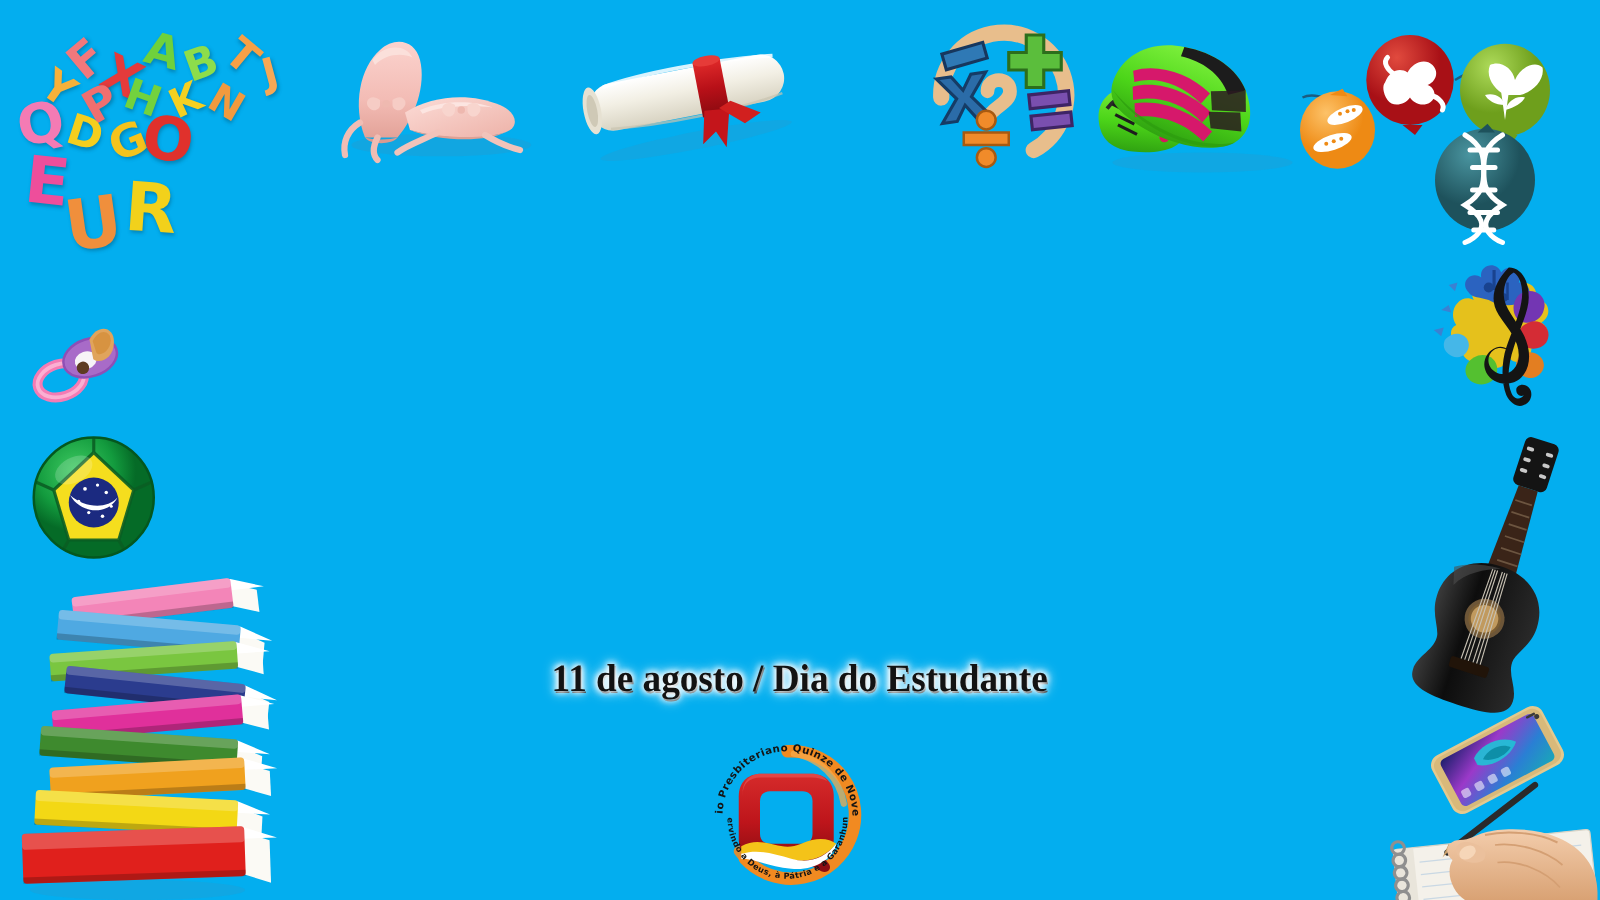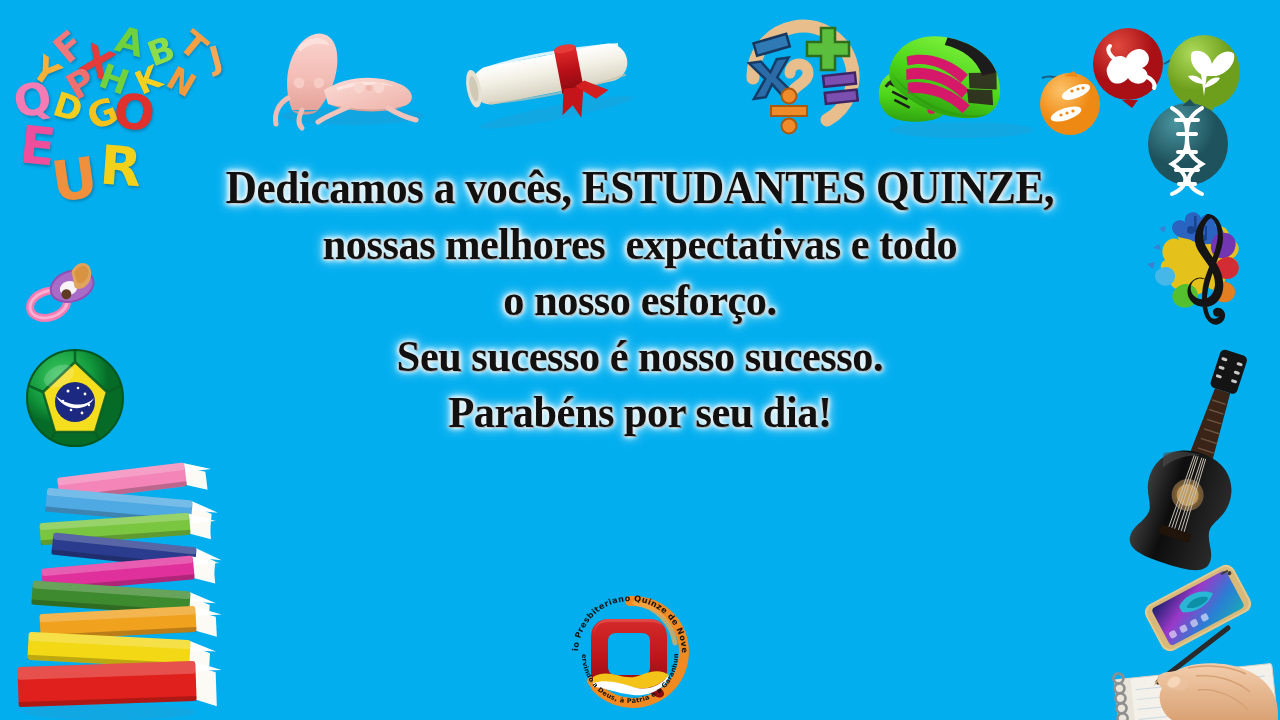--- a/index.html
+++ b/index.html
@@ -643,28 +643,24 @@
         <path d="M52 70 C44 64 48 54 58 54 C66 54 70 50 78 48 C92 44 118 44 136 52 C156 60 168 76 168 96 L168 102 L62 102 C52 96 46 80 52 70 Z" fill="url(#skin)"></path>
         <path d="M56 66 C52 60 58 54 66 56 C74 58 80 62 78 68 C76 74 62 74 56 66 Z" fill="#EBC09C"></path>
         <path d="M78 50 C96 46 120 48 136 56" stroke="#D49F73" stroke-width="1.6" fill="none"></path>
         <path d="M86 58 C104 56 126 62 140 74" stroke="#D49F73" stroke-width="1.4" fill="none"></path>
         <path d="M88 72 C104 70 126 78 138 92" stroke="#D49F73" stroke-width="1.3" fill="none"></path>
         <ellipse cx="64" cy="64" rx="7" ry="5" fill="#F6D6B8" transform="rotate(-30 64 64)"></ellipse>
       </g>
     </svg>
   </div>
 
-  <div class="message">
-    <div class="msg-line l1">Dedicamos a vocês, ESTUDANTES QUINZE,</div>
-    <div class="msg-line l2">nossas melhores  expectativas e todo</div>
-    <div class="msg-line l3">o nosso esforço.</div>
-    <div class="msg-line l4">Seu sucesso é nosso sucesso.</div>
-    <div class="msg-line l5">Parabéns por seu dia!</div>
-  </div>
-
+
+  <div class="subtitle-wrap">
+    <span class="subtitle">11 de agosto / Dia do Estudante</span>
+  </div>
 
   <div class="logo">
     <svg width="138" height="137" viewBox="0 0 138 137">
       <defs>
         <path id="arcTop" d="M 17 70 A 52 52 0 0 1 121 70"></path>
         <path id="arcBot" d="M 21 72 A 48 48 0 0 0 117 72"></path>
         <linearGradient id="qg" x1="0" y1="0" x2="0" y2="1">
           <stop offset="0%" stop-color="#D62B2B"></stop>
             <stop offset="55%" stop-color="#BE151B"></stop>
             <stop offset="100%" stop-color="#8C0D12"></stop>

